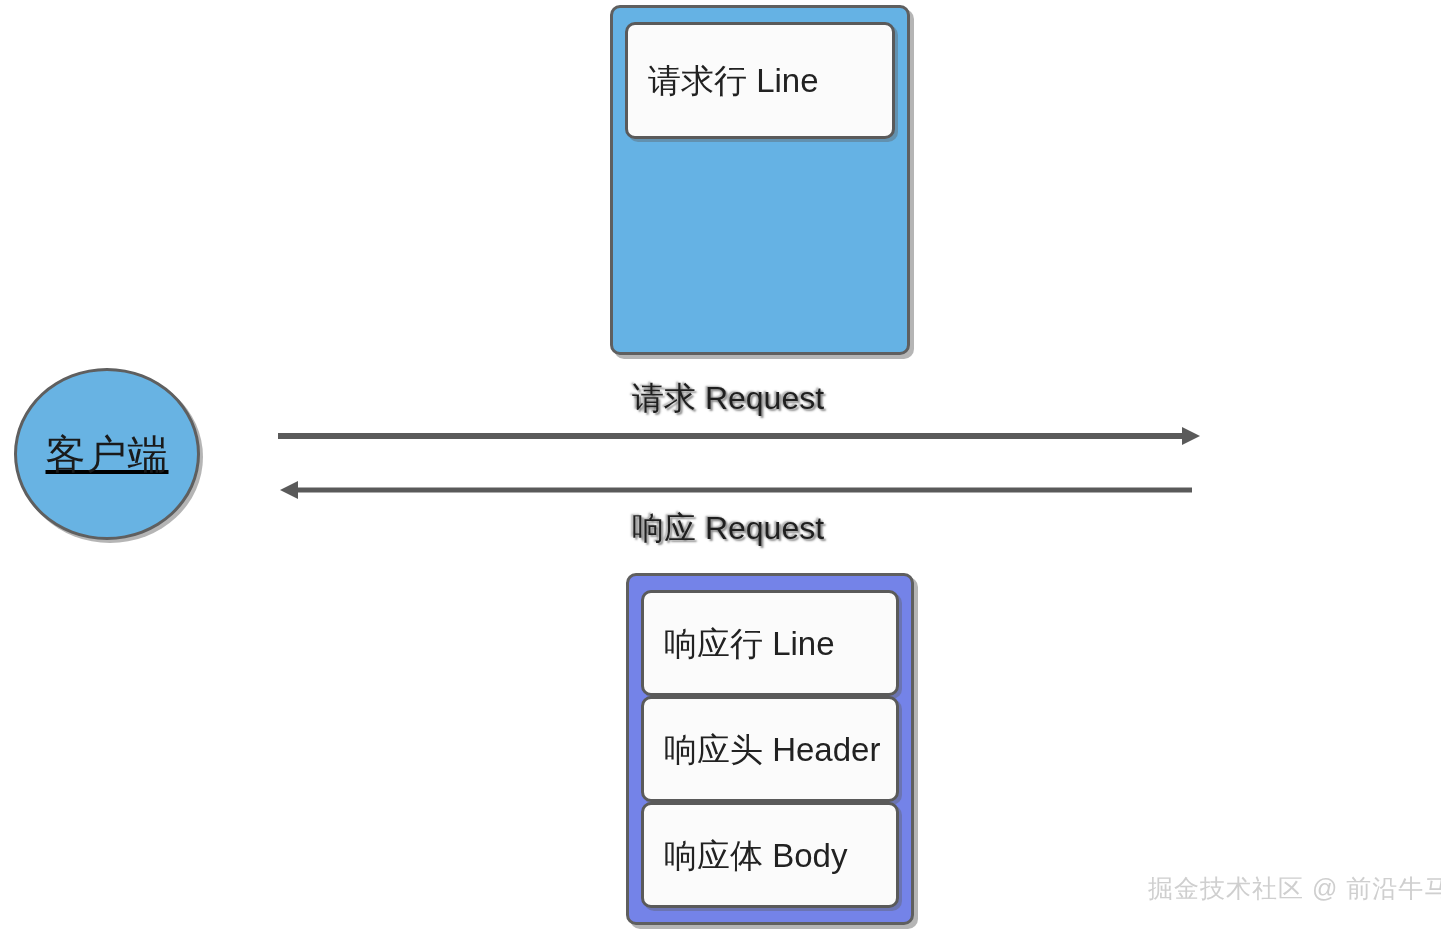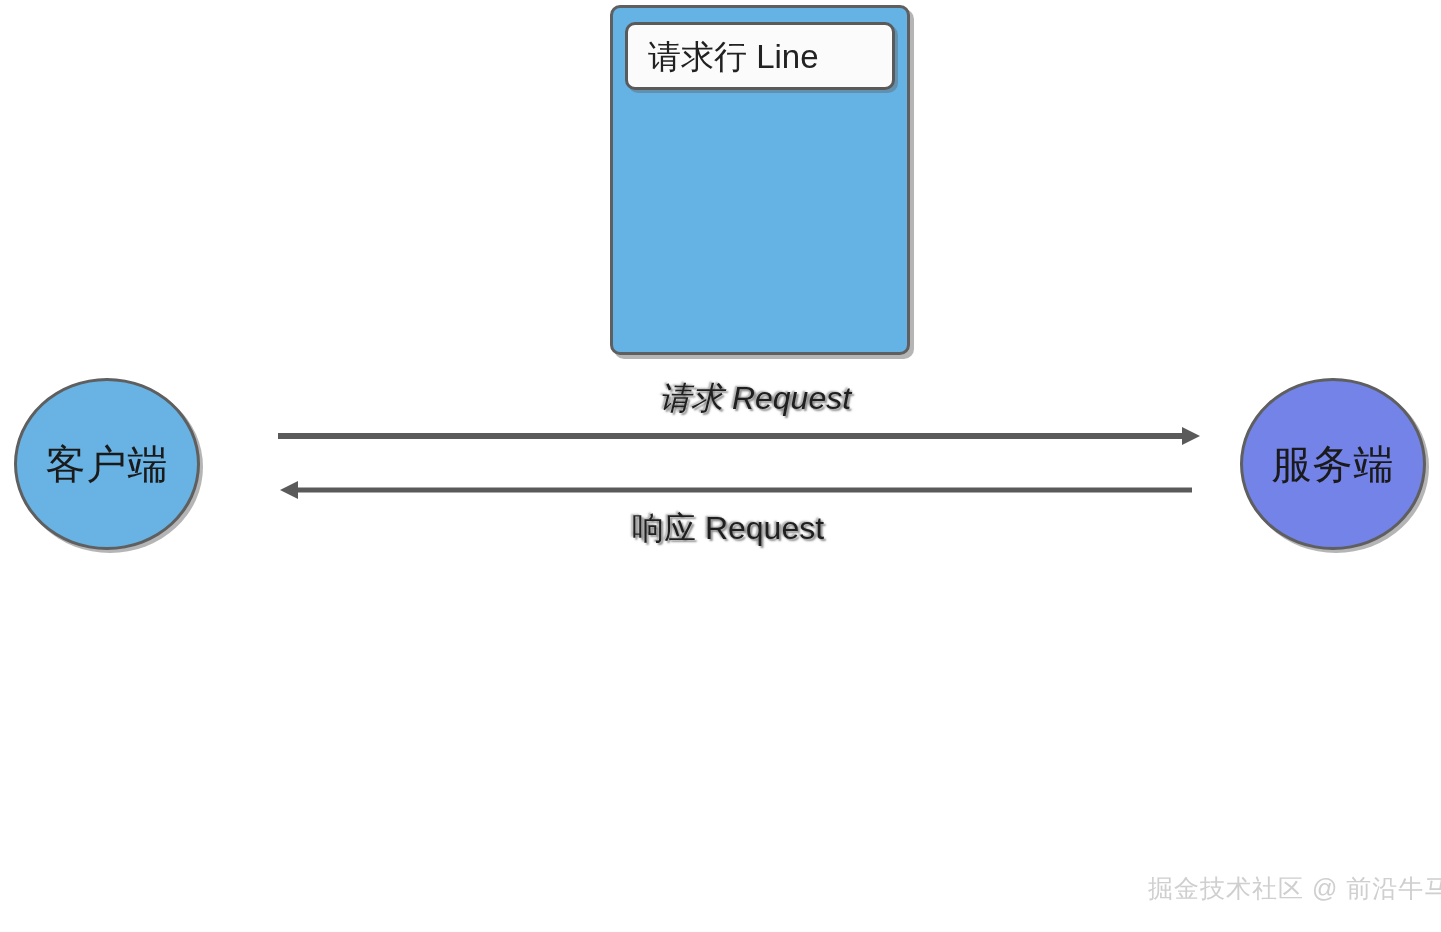--- a/index.html
+++ b/index.html
@@ -37,24 +37,25 @@
   .node-circle .node-label {
     font-size: 40px;
     color: #1a1a1a;
     letter-spacing: 1px;
     white-space: nowrap;
     line-height: 1;
   }
 
   #client-node {
     left: 14px;
-    top: 378px;
+    top: 368px;
     width: 186px;
     height: 172px;
     background: #68b3e3;
+    text-decoration: underline;
   }
   #server-node {
     left: 1240px;
     top: 378px;
     width: 186px;
     height: 172px;
     background: #7483e8;
   }
 
   
@@ -82,21 +83,21 @@
     width: 288px;
     height: 352px;
     background: #7483e8;
   }
 
   .msg-part {
     background: #fbfbfb;
     border: 3px solid #5a5a5a;
     border-radius: 10px;
     box-sizing: border-box;
-    height: 68px;
+    height: 117px;
     display: flex;
     align-items: center;
     padding-left: 20px;
     box-shadow: 3px 3px 0 rgba(95,95,95,0.4);
   }
   .msg-part .part-label {
     font-size: 33px;
     color: #222222;
     white-space: nowrap;
     line-height: 1;
@@ -118,23 +119,22 @@
     font-size: 32px;
     color: #1f1f1f;
     white-space: nowrap;
     line-height: 1;
     letter-spacing: 0px;
     text-shadow: 2px 2px 2px rgba(120,120,120,0.85),
                 -2px -1px 2px rgba(130,130,130,0.7);
     filter: blur(0.7px);
   }
   #request-caption {
-    left: 659px;
+    left: 632px;
     top: 382px;
-    font-style: italic;
   }
   #response-caption {
     left: 632px;
     top: 512px;
   }
 
   
   #watermark {
     position: absolute;
     left: 1148px;
@@ -149,30 +149,38 @@
 </style>
 </head>
 <body>
 
 <div id="canvas">
 
   <div id="client-node" class="node-circle">
     <span class="node-label">客户端</span>
   </div>
 
-  <div id="server-node" class="node-circle">
-    <span class="node-label">服务端</span>
-  </div>
 
   <div id="request-group" class="msg-group">
     <div class="msg-part">
       <span class="part-label">请求行 Line</span>
     </div>
   </div>
 
+  <div id="response-group" class="msg-group">
+    <div class="msg-part">
+      <span class="part-label">响应行 Line</span>
+    </div>
+    <div class="msg-part">
+      <span class="part-label">响应头 Header</span>
+    </div>
+    <div class="msg-part">
+      <span class="part-label">响应体 Body</span>
+    </div>
+  </div>
 
   <svg id="arrow-layer" viewBox="0 0 1441 932">
 
     <g>
       <line x1="278" y1="436" x2="1182" y2="436" stroke="#5a5a5a" stroke-width="6"></line>
       <polygon points="1182,427 1200,436 1182,445" fill="#5a5a5a"></polygon>
     </g>
 
     <g>
       <line x1="298" y1="490" x2="1192" y2="490" stroke="#5a5a5a" stroke-width="5"></line>

